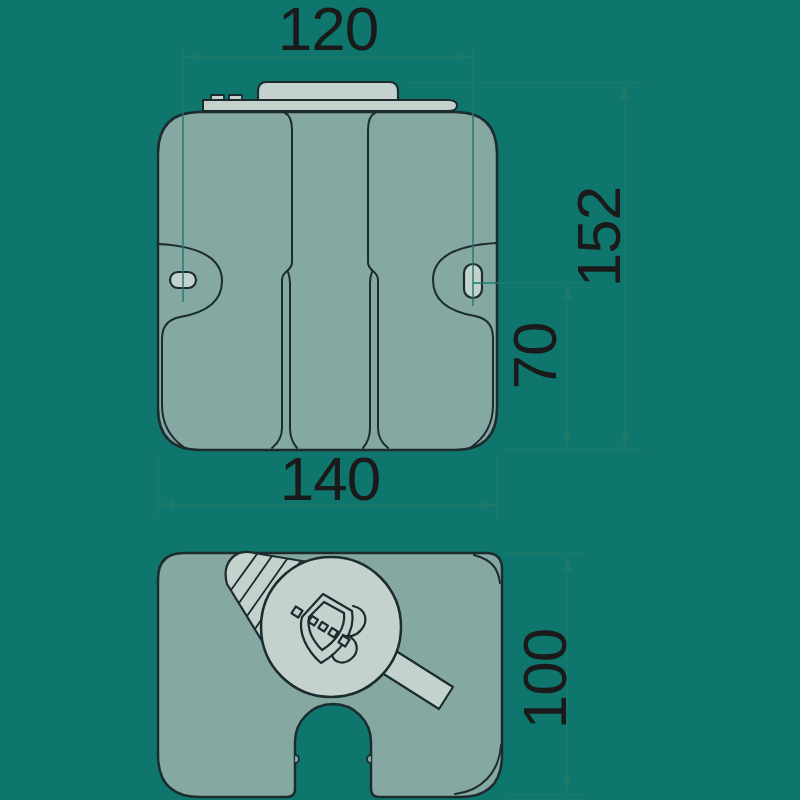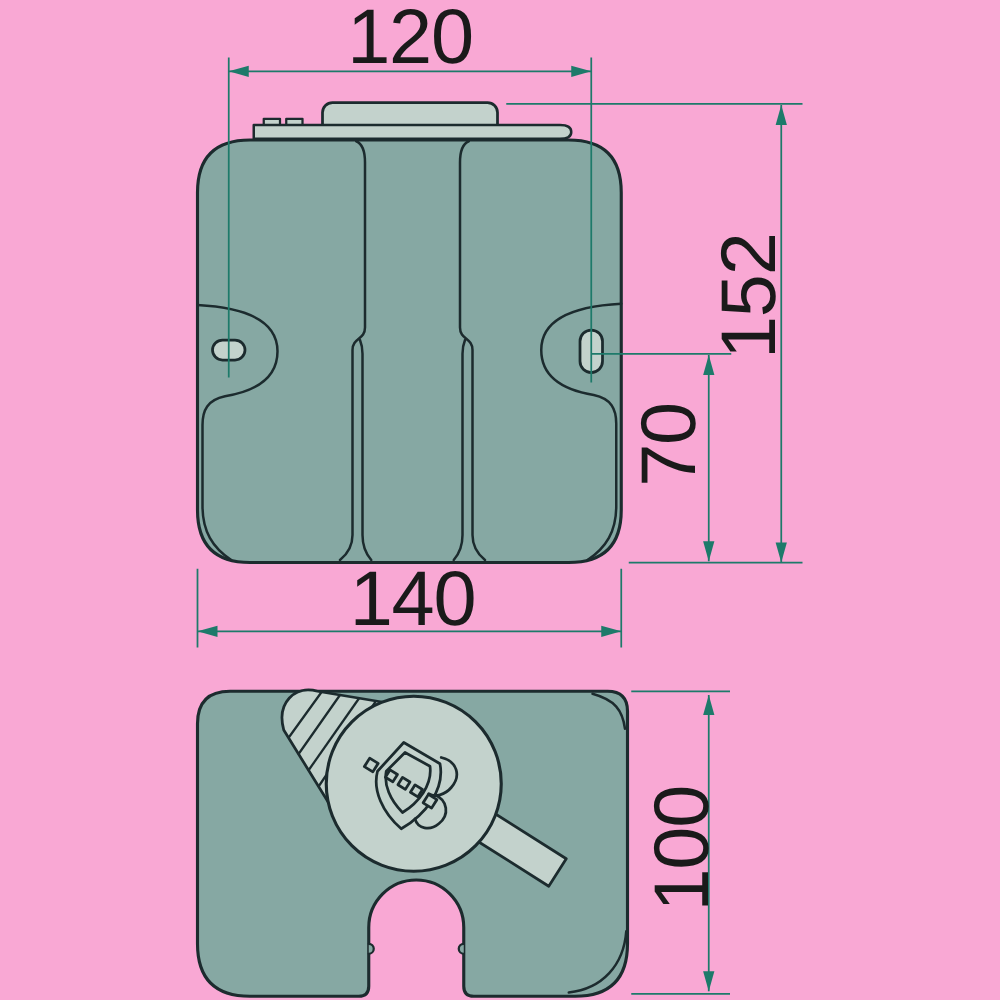--- a/index.html
+++ b/index.html
@@ -1,16 +1,16 @@
 <!DOCTYPE html>
 <html><head>
 <meta charset="utf-8">
 <style>
   html,body{margin:0;padding:0;background:#ffffff;}
-  .stage{position:relative;width:800px;height:800px;background:#f9a8d4;overflow:hidden;}
+  .stage{position:relative;width:800px;height:800px;background:#0f766e;overflow:hidden;}
   svg{position:absolute;left:0;top:0;}
   .dim-text{font-family:"Liberation Sans","DejaVu Sans",sans-serif;font-size:62px;fill:#1a1a1a;letter-spacing:-1px;}
 </style>
 </head>
 <body>
 
 <div class="stage">
 <svg width="800" height="800" viewBox="0 0 800 800">
 
   <g stroke-linecap="round" stroke-linejoin="round">

